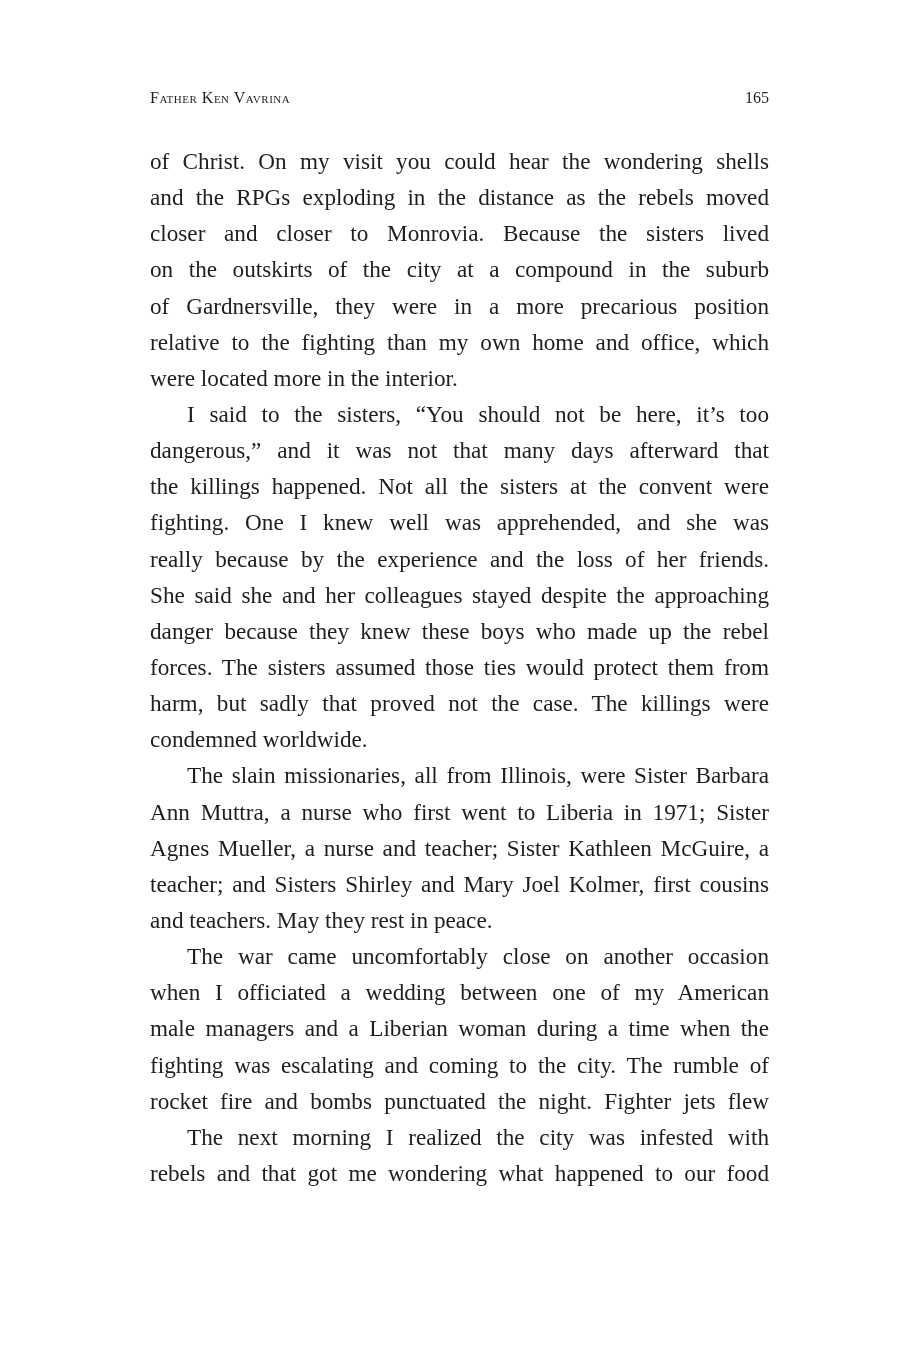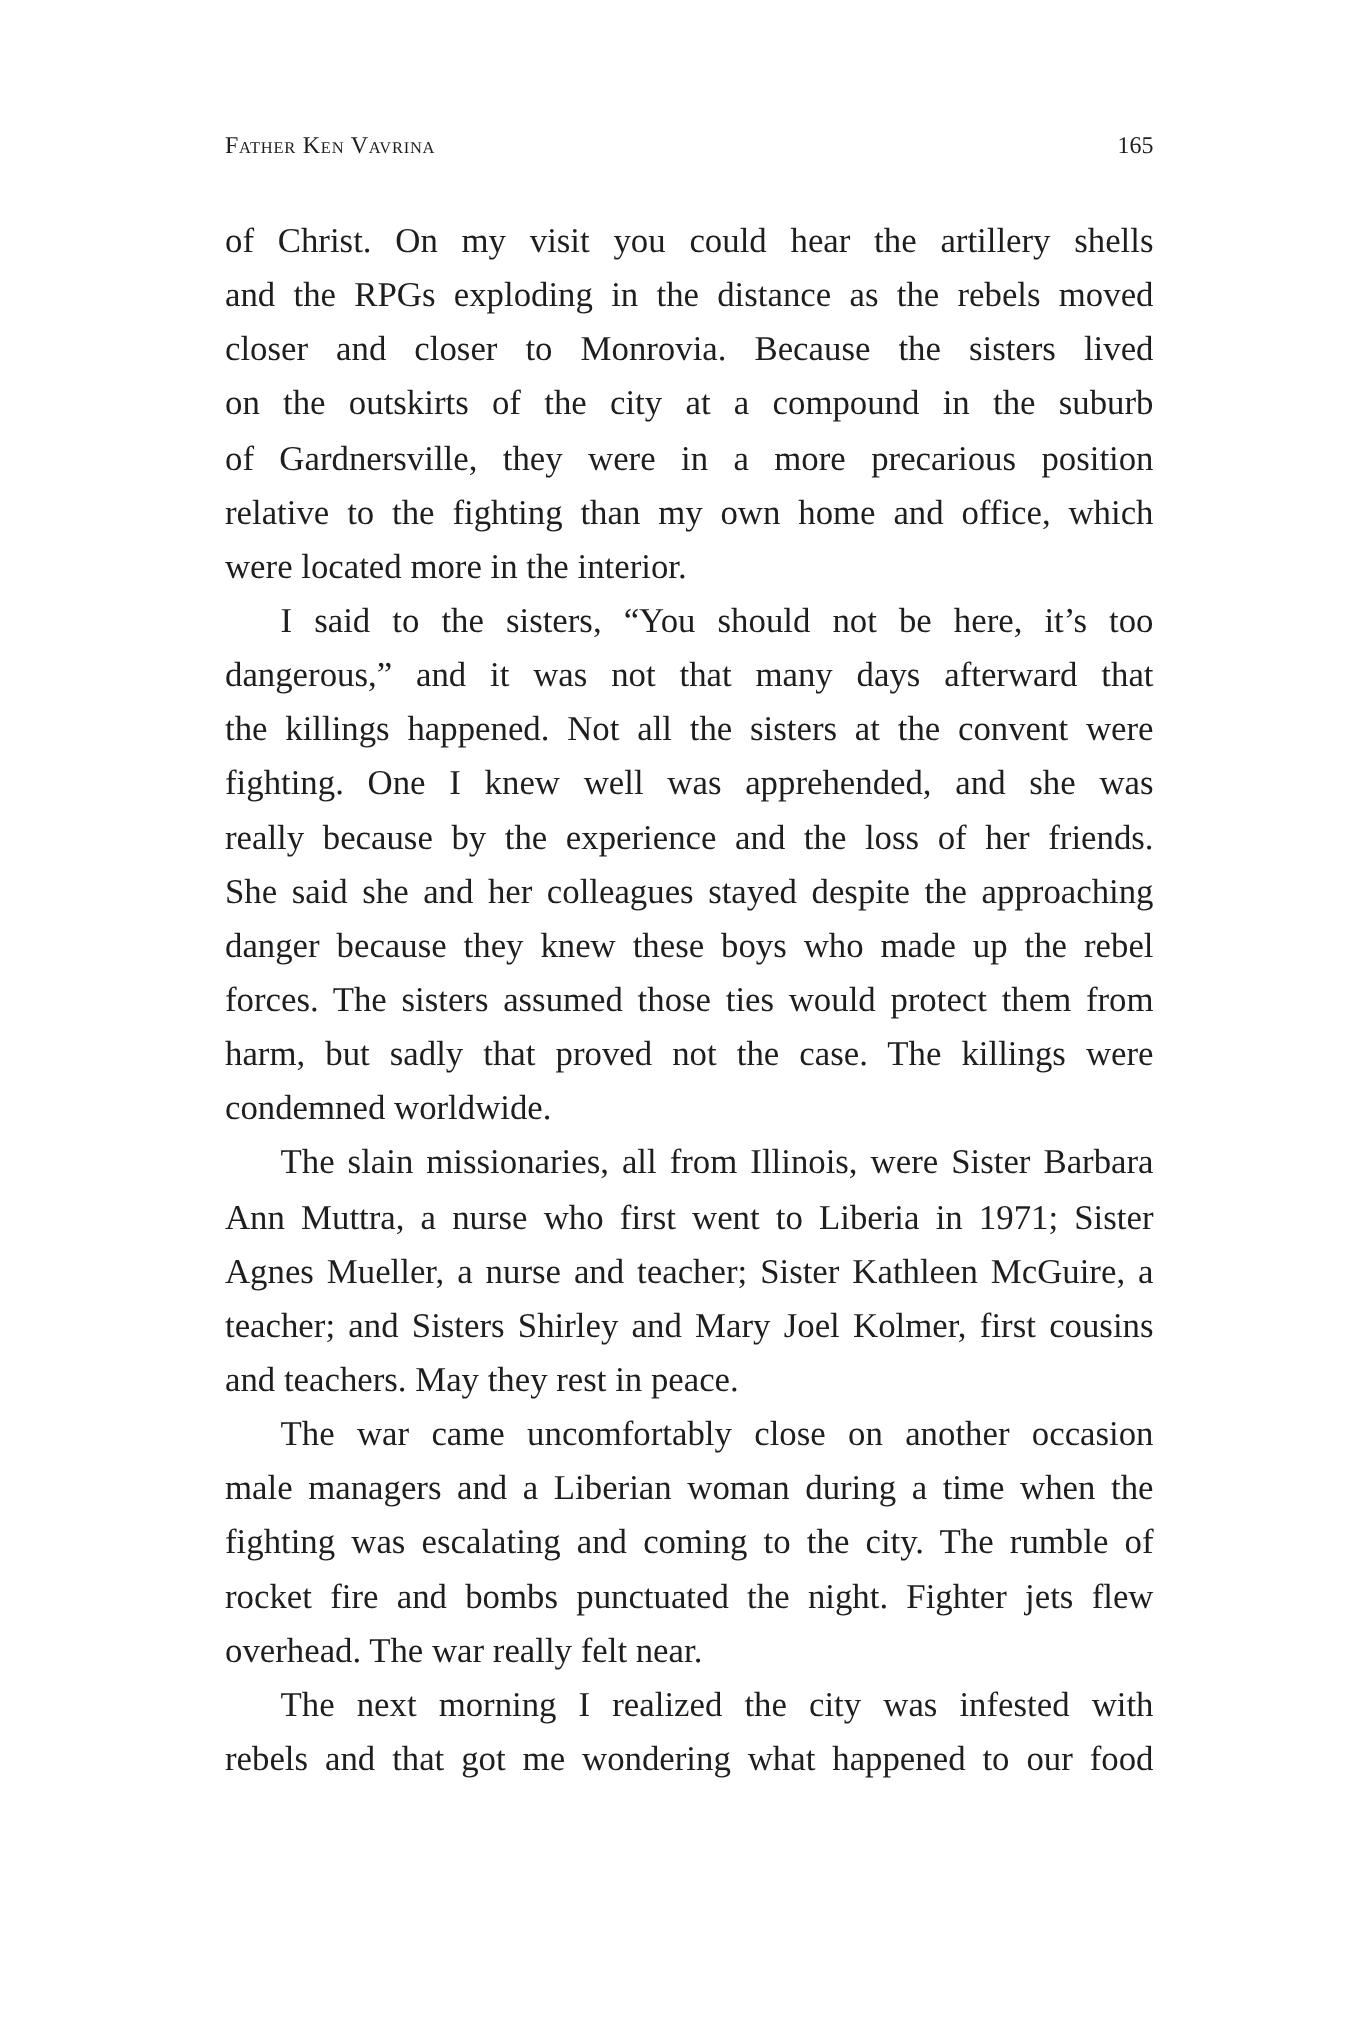--- a/index.html
+++ b/index.html
@@ -64,21 +64,21 @@
 </head>
 <body>
 
 <header class="running-head">
   <div class="title">Father Ken Vavrina</div>
   <div class="folio">165</div>
 </header>
 
 <main class="text-block" id="text-block">
     <div class="paragraph">
-      <div class="line">of Christ. On my visit you could hear the artillery shells</div>
+      <div class="line">of Christ. On my visit you could hear the wondering shells</div>
       <div class="line">and the RPGs exploding in the distance as the rebels moved</div>
       <div class="line">closer and closer to Monrovia. Because the sisters lived</div>
       <div class="line">on the outskirts of the city at a compound in the suburb</div>
       <div class="line">of Gardnersville, they were in a more precarious position</div>
       <div class="line">relative to the fighting than my own home and office, which</div>
       <div class="line last">were located more in the interior.</div>
     </div>
     <div class="paragraph">
       <div class="line indent">I said to the sisters, “You should not be here, it’s too</div>
       <div class="line">dangerous,” and it was not that many days afterward that</div>
@@ -93,22 +93,22 @@
     </div>
     <div class="paragraph">
       <div class="line indent">The slain missionaries, all from Illinois, were Sister Barbara</div>
       <div class="line">Ann Muttra, a nurse who first went to Liberia in 1971; Sister</div>
       <div class="line">Agnes Mueller, a nurse and teacher; Sister Kathleen McGuire, a</div>
       <div class="line">teacher; and Sisters Shirley and Mary Joel Kolmer, first cousins</div>
       <div class="line last">and teachers. May they rest in peace.</div>
     </div>
     <div class="paragraph">
       <div class="line indent">The war came uncomfortably close on another occasion</div>
+      <div class="line">when I officiated a wedding between one of my American</div>
       <div class="line">male managers and a Liberian woman during a time when the</div>
       <div class="line">fighting was escalating and coming to the city. The rumble of</div>
       <div class="line">rocket fire and bombs punctuated the night. Fighter jets flew</div>
-      <div class="line last">overhead. The war really felt near.</div>
     </div>
     <div class="paragraph">
       <div class="line indent">The next morning I realized the city was infested with</div>
       <div class="line">rebels and that got me wondering what happened to our food</div>
     </div>
   </main>
 
 </body></html>

